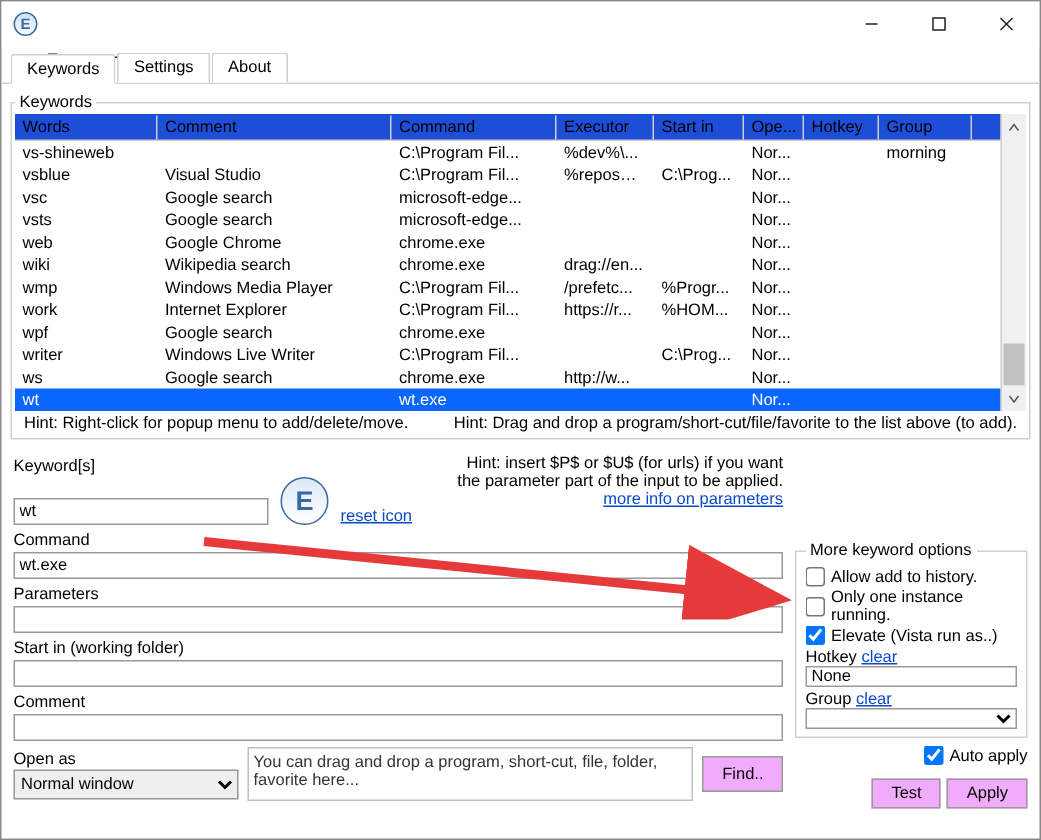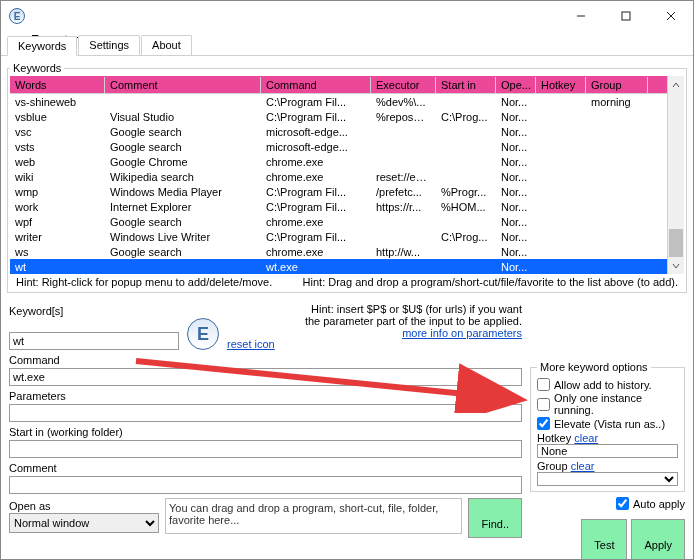--- a/index.html
+++ b/index.html
@@ -10,21 +10,21 @@
 .tb-btns { display: flex; }
 .tb-btn { width: 45px; height: 30px; display: flex; align-items: center; justify-content: center; }
 .tb-btn svg { stroke: #222; stroke-width: 1; fill: none; }
 .tabs { display: flex; padding: 4px 6px 0 6px; border-bottom: 1px solid #d0d0d0; }
 .tab { padding: 3px 10px; border: 1px solid #d0d0d0; border-bottom: none; background: #fff; margin-right: 1px; border-radius: 2px 2px 0 0; font-size: 11px; cursor: pointer; }
 .tab.active { border-bottom: 1px solid #fff; position: relative; top: 1px; }
 fieldset { border: 1px solid #d0d0d0; margin: 6px; padding: 2px; position: relative; }
 legend { font-size: 11px; padding: 0 3px; }
 .grid { position: relative; }
 .grid-head, .grid-row { display: flex; align-items: center; height: 15px; font-size: 11px; }
-.grid-head { background: #ec4899; border-bottom: 1px solid #d0d0d0; height: 18px; }
+.grid-head { background: #1d4ed8; border-bottom: 1px solid #d0d0d0; height: 18px; }
 .grid-head .cell { border-right: 1px solid #d0d0d0; padding: 2px 5px; overflow: hidden; white-space: nowrap; }
 .grid-row .cell { padding: 0 5px; overflow: hidden; white-space: nowrap; text-overflow: ellipsis; }
 .grid-row.sel { background: #0a66ff; color: #fff; }
 .c-words { width: 95px; } .c-comment { width: 156px; } .c-command { width: 110px; } .c-param { width: 65px; } .c-start { width: 60px; } .c-open { width: 40px; } .c-hotkey { width: 50px; } .c-group { width: 62px; }
 .grid-body { height: 180px; overflow: hidden; position: relative; }
 .grid-scroll { position: absolute; right: 0; top: 0; bottom: 0; width: 17px; background: #f0f0f0; border-left: 1px solid #d0d0d0; }
 .grid-scroll .thumb { position: absolute; left: 1px; right: 1px; bottom: 17px; height: 28px; background: #c0c0c0; }
 .grid-scroll .btn { position: absolute; left: 0; right: 0; height: 17px; background: #f0f0f0; display:flex; align-items:center; justify-content:center; }
 .grid-scroll .btn.up { top: 0; } .grid-scroll .btn.dn { bottom: 0; }
 .hint-row { display: flex; justify-content: space-between; padding: 2px 6px; font-size: 11px; }
@@ -37,21 +37,21 @@
 .app-icon { width: 32px; height: 32px; border: 1px solid #3a6aa0; border-radius: 50%; background: linear-gradient(180deg,#dce9f7,#fff); display: flex; align-items: center; justify-content: center; font-size: 18px; font-weight: bold; color: #3a6aa0; }
 .link { color: #0a49c9; text-decoration: underline; cursor: pointer; font-size: 11px; }
 .hint-block { font-size: 11px; text-align: right; }
 .hint-top { display:flex; gap:20px; align-items:flex-start; }
 fieldset.opts { margin: 0; padding: 4px 6px; }
 .chk { display: flex; align-items: center; gap: 4px; margin: 1px 0; font-size: 11px; }
 .chk input { width: 13px; height: 13px; }
 .open-row { display: flex; align-items: flex-start; gap: 6px; margin-top: 2px; }
 .open-row select { height: 20px; font-size: 11px; border: 1px solid #999; }
 .drag-box { flex: 1; border: 1px solid #c0c0c0; padding: 3px; font-size: 11px; color: #333; height: 36px; }
-.btn-std { border: 1px solid #999; background: #86efac; padding: 19px 12px; font-size: 11px; cursor: pointer; text-align: center; }
+.btn-std { border: 1px solid #999; background: #f0abfc; padding: 3px 12px; font-size: 11px; cursor: pointer; text-align: center; }
 .right-bottom { display: flex; flex-direction: column; align-items: flex-end; gap: 8px; }
 .sel-hotkey { border:1px solid #999; height:14px; padding:1px 3px; font-size:11px; background:#fff; width:100%; }
 .arrow { position: absolute; pointer-events: none; z-index: 50; }
 </style>
 </head>
 <body>
 
 <div class="titlebar">
   <div class="tb-icon">E</div>
   <div class="tb-title">Executor - Setup</div>
@@ -142,21 +142,21 @@
           <div class="cell c-param"></div>
           <div class="cell c-start"></div>
           <div class="cell c-open">Nor...</div>
           <div class="cell c-hotkey"></div>
           <div class="cell c-group"></div>
         </div>
         <div class="grid-row">
           <div class="cell c-words">wiki</div>
           <div class="cell c-comment">Wikipedia search</div>
           <div class="cell c-command">chrome.exe</div>
-          <div class="cell c-param">reset://en...</div>
+          <div class="cell c-param">drag://en...</div>
           <div class="cell c-start"></div>
           <div class="cell c-open">Nor...</div>
           <div class="cell c-hotkey"></div>
           <div class="cell c-group"></div>
         </div>
         <div class="grid-row">
           <div class="cell c-words">wmp</div>
           <div class="cell c-comment">Windows Media Player</div>
           <div class="cell c-command">C:\Program Fil...</div>
           <div class="cell c-param">/prefetc...</div>

